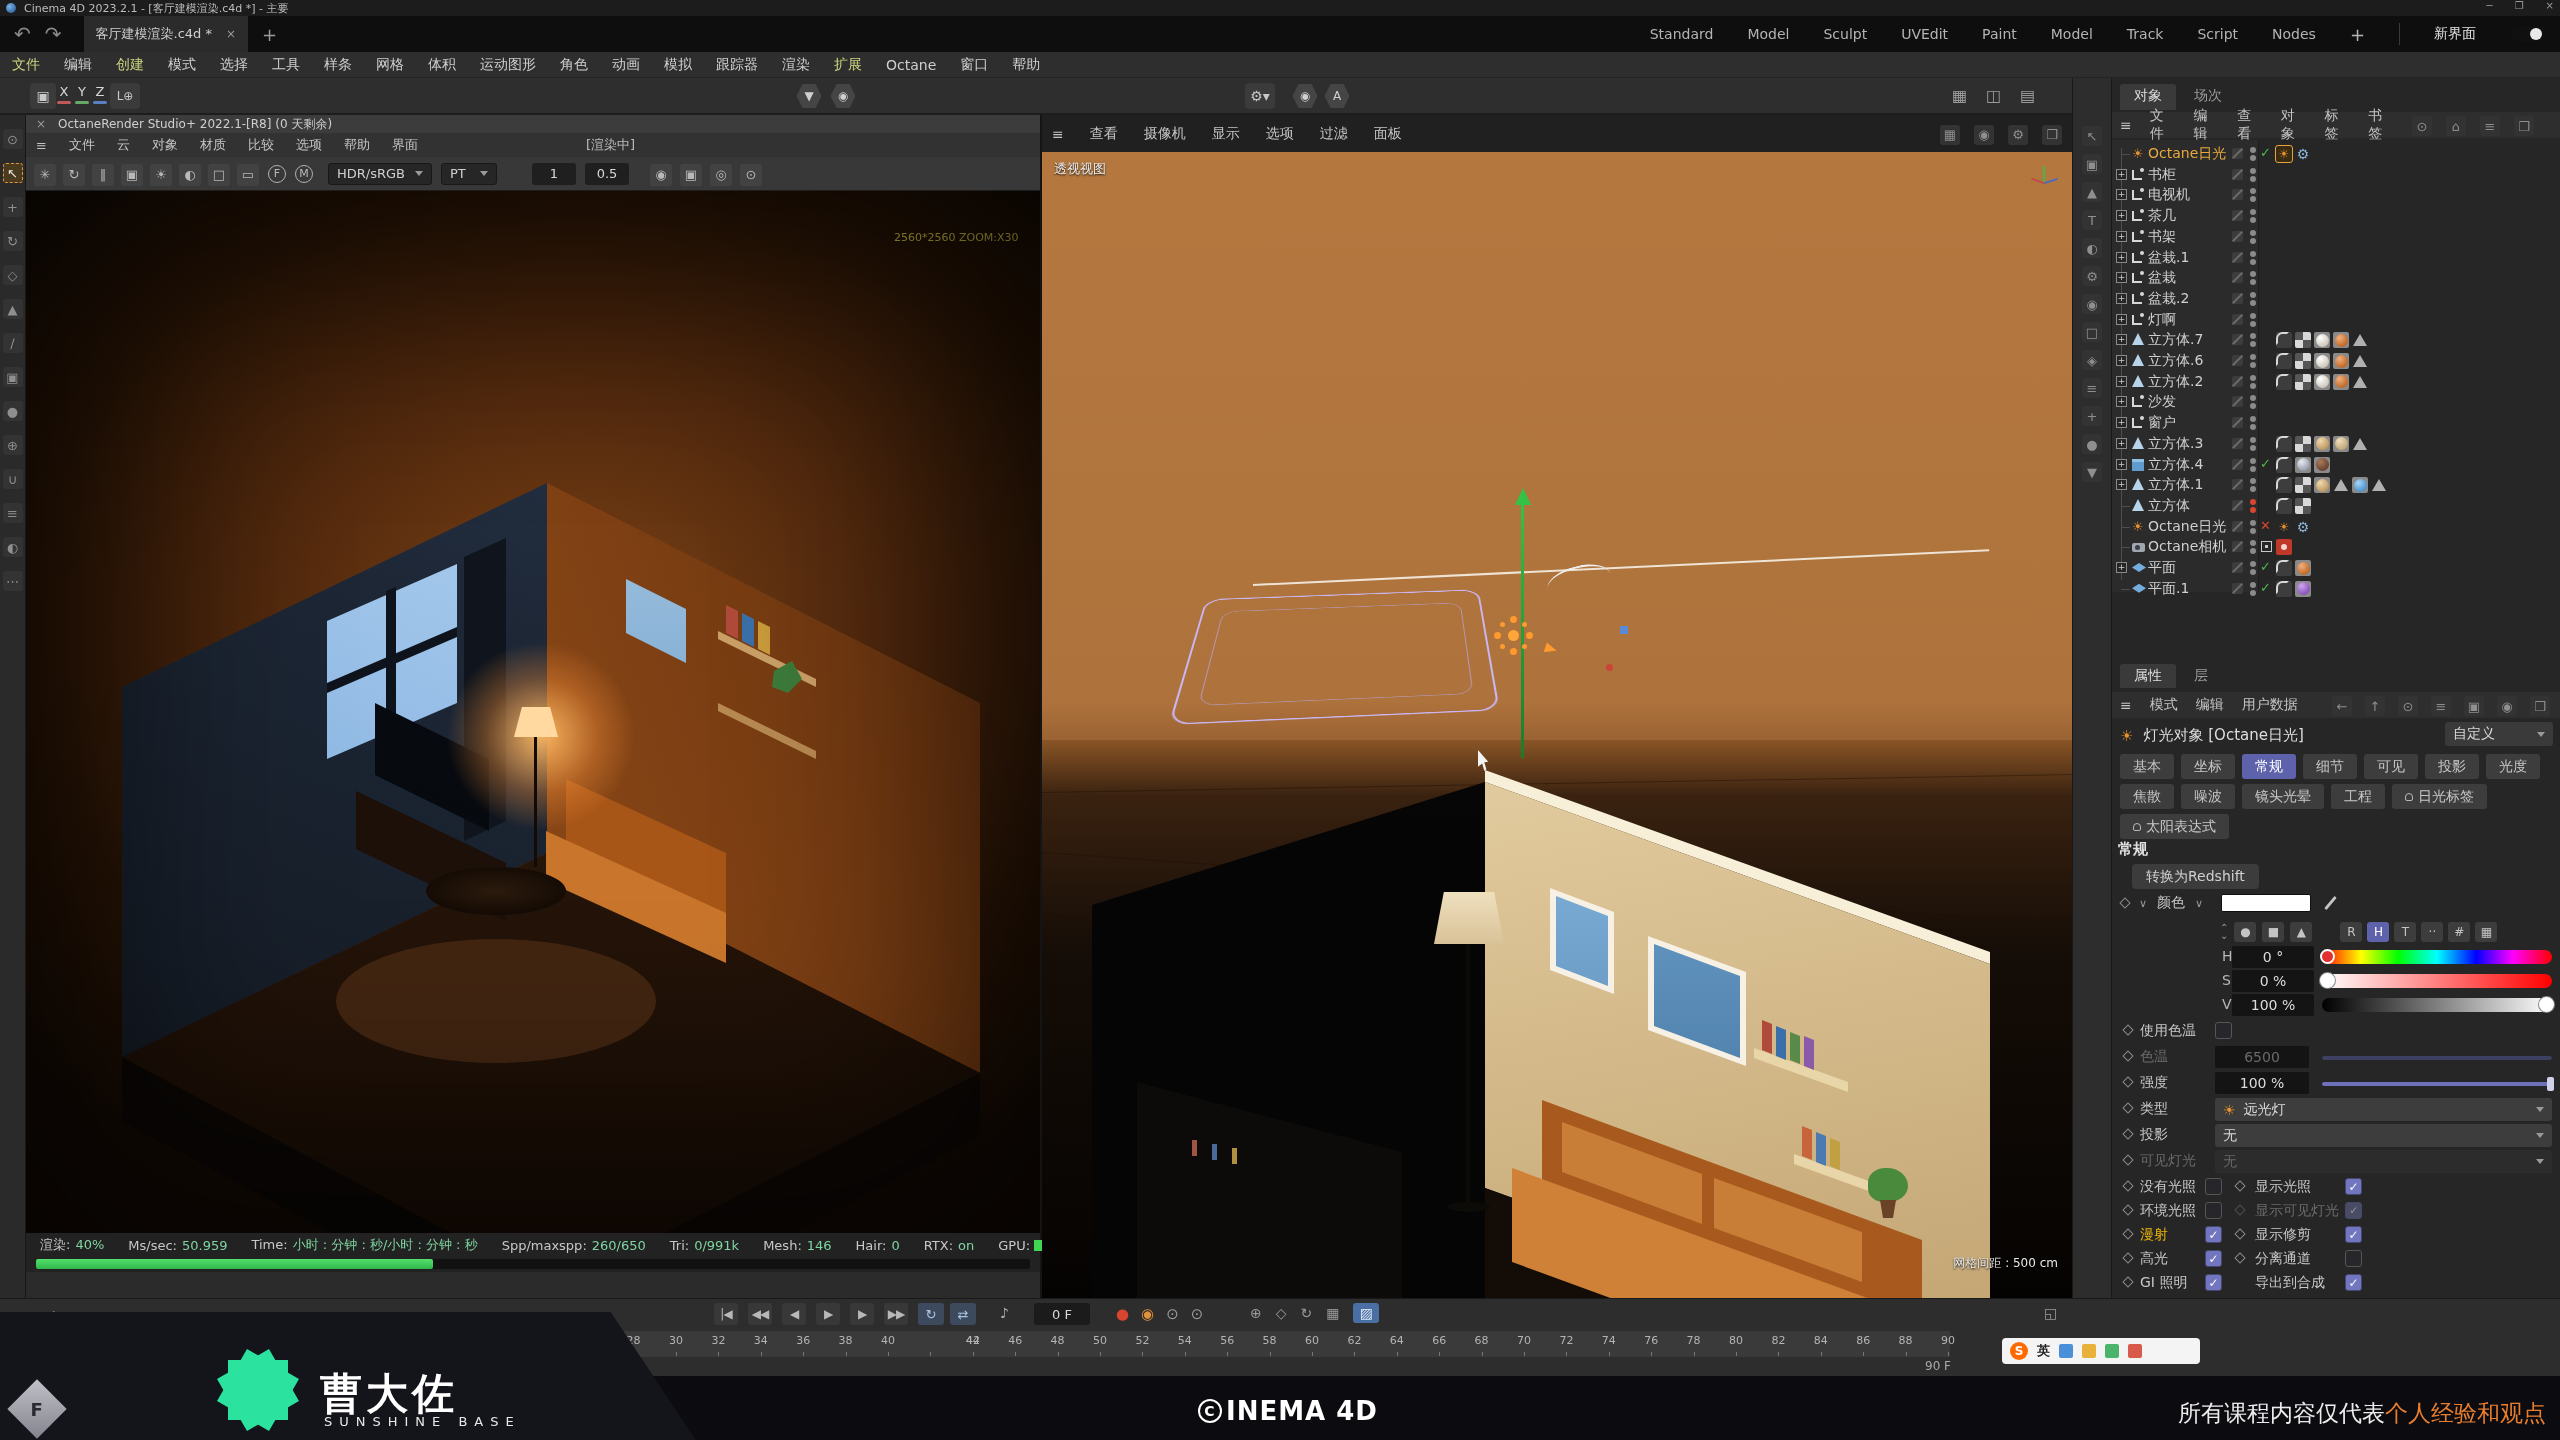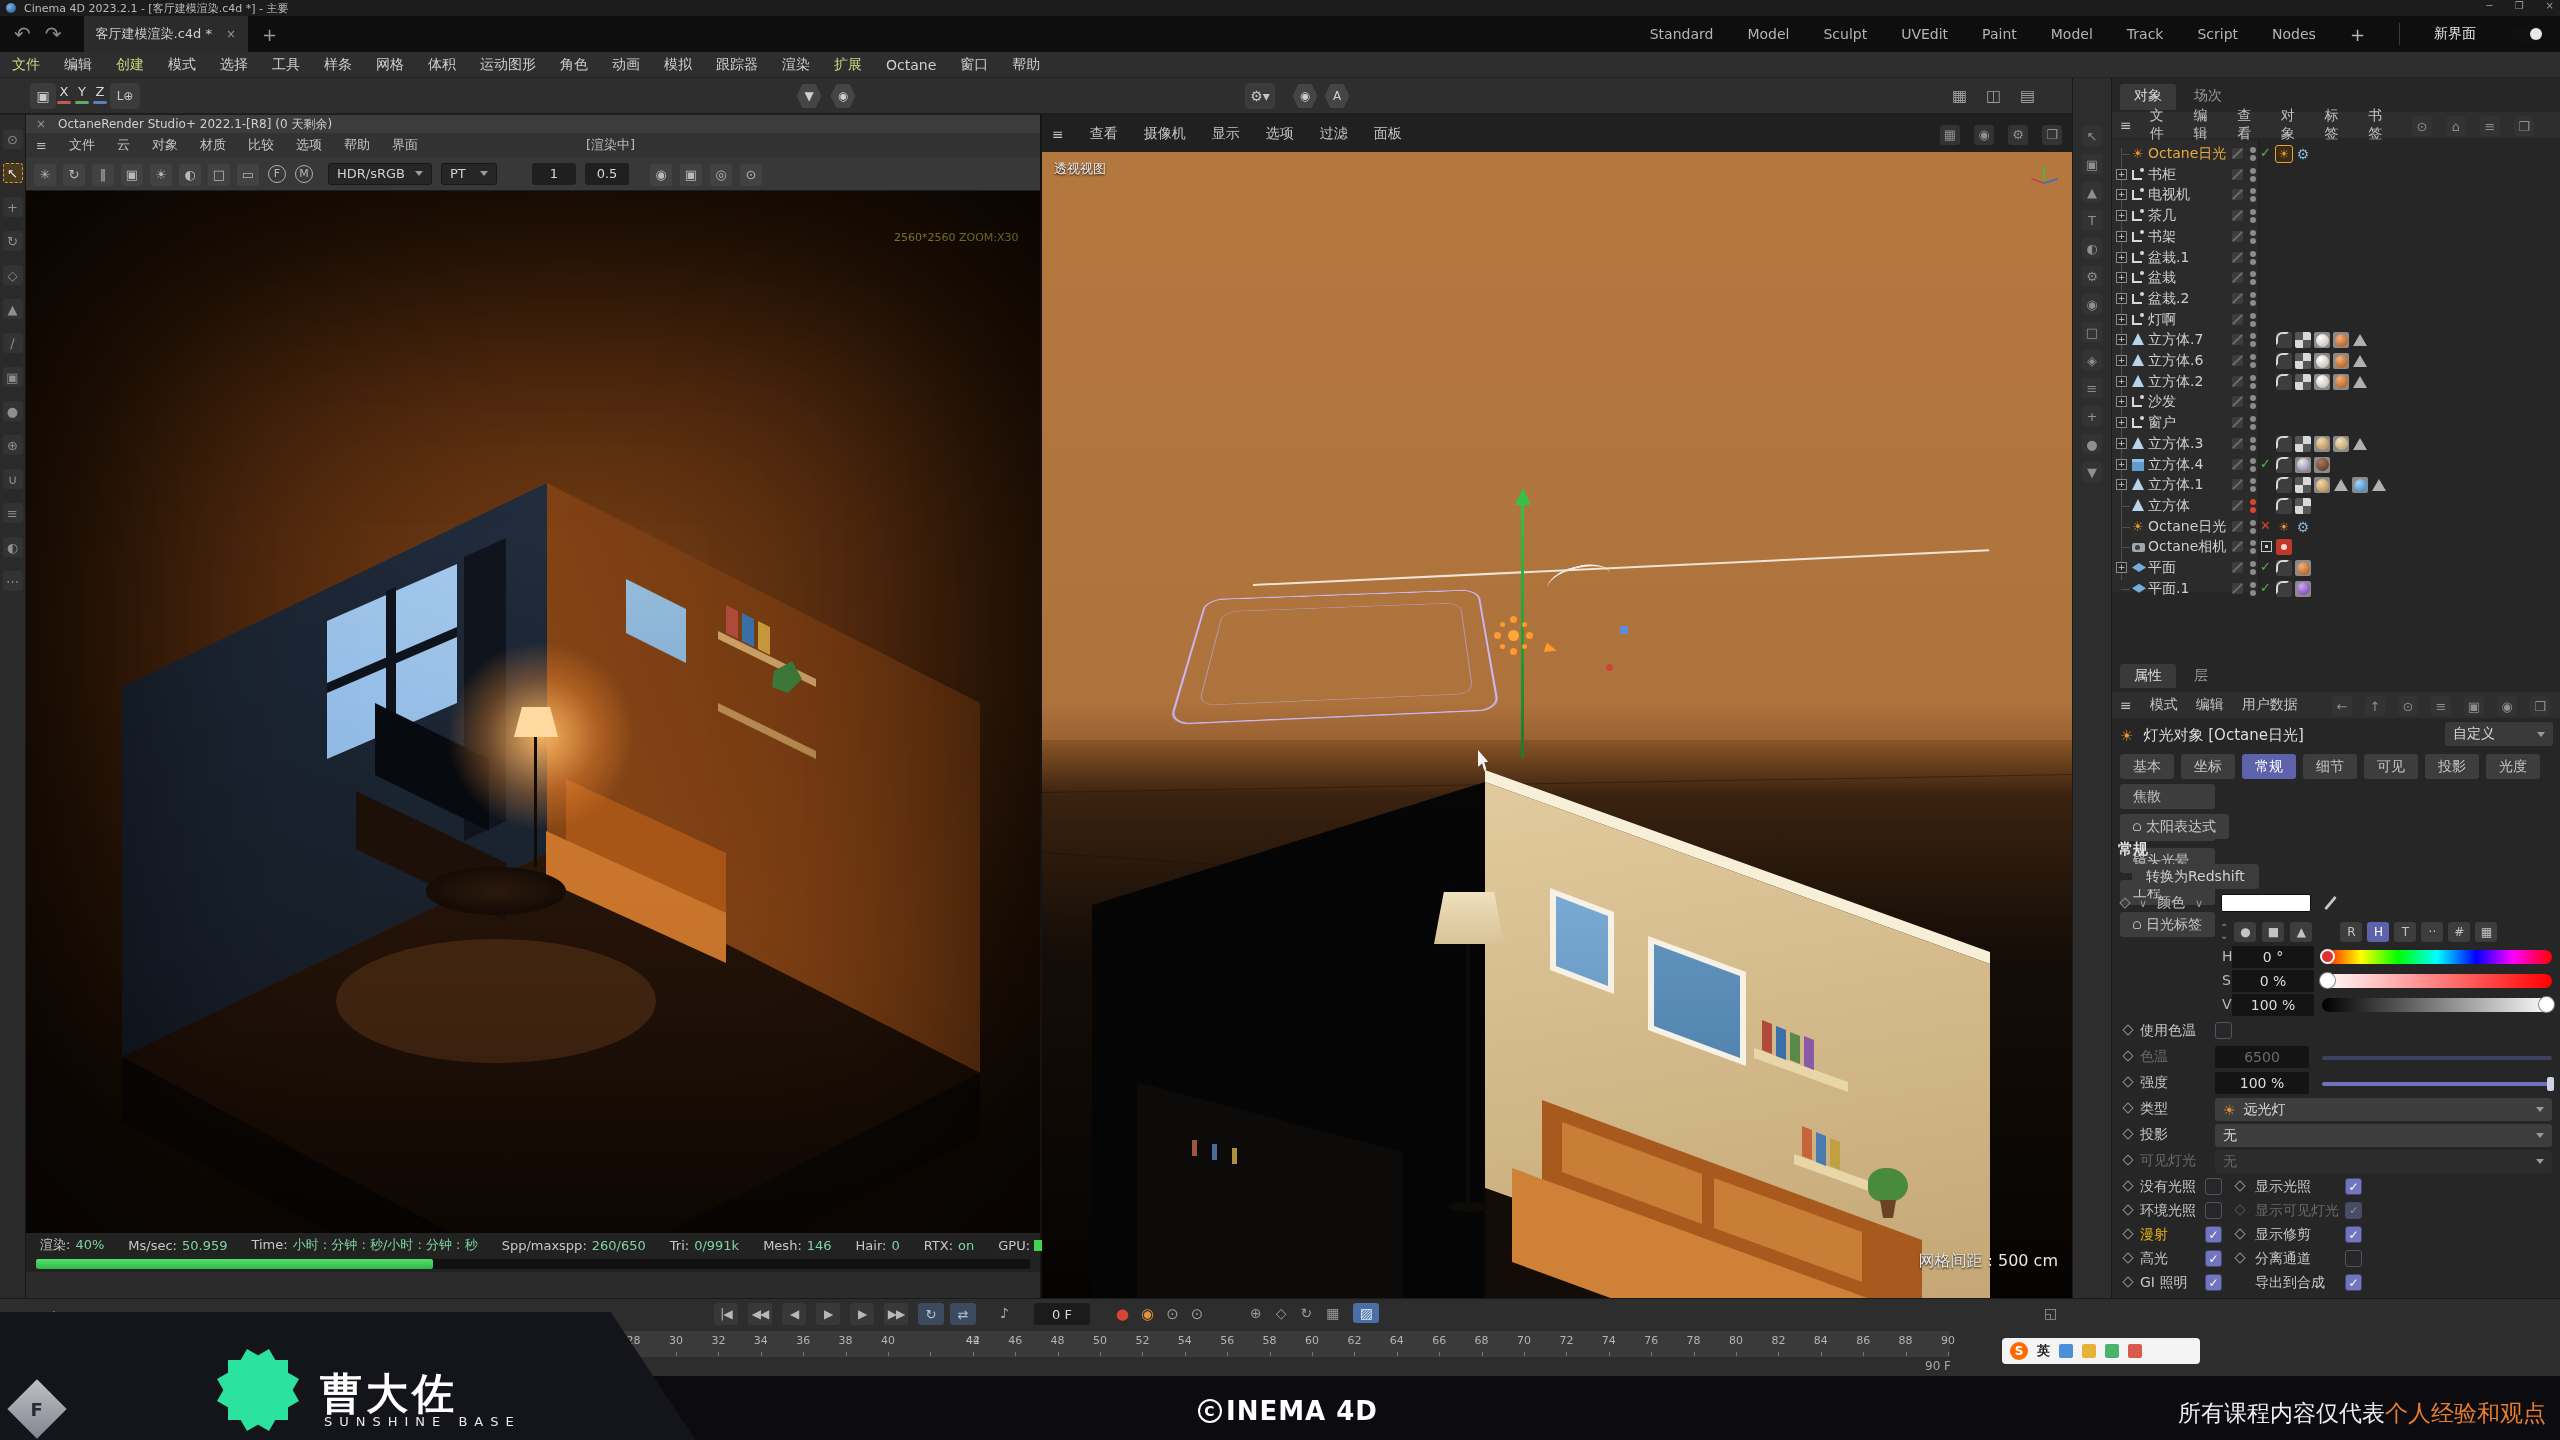--- a/index.html
+++ b/index.html
@@ -67,21 +67,21 @@
   #ow-progress { height:15px; background:#222; position:relative; }
   #ow-progress .track { position:absolute; left:10px; right:10px; top:2px; height:10px; background:#111; border-radius:2px; }
   #ow-progress .fill { position:absolute; left:10px; top:2px; height:10px; width:40%; background:linear-gradient(#55e06c,#2fb84a); border-radius:2px; }
 
   
   #viewport { left:1042px; top:115px; width:1030px; height:1183px; }
   #vp-head { height:37px; background:#202020; display:flex; align-items:center; gap:26px; padding-left:10px; font-size:14px; color:#c4c4c4; position:relative; }
   #vp-head .righticons { position:absolute; right:10px; display:flex; gap:14px; color:#9a9a9a; font-size:14px; }
   #vp-canvas { position:relative; height:1146px; overflow:hidden; background:linear-gradient(180deg,#b4783f 0%, #ae723c 48%, #9c6434 51%); }
   #vp-label { position:absolute; left:12px; top:8px; font-size:13px; color:#f0f0f0; text-shadow:0 1px 2px #000; }
-  #vp-gridlabel { position:absolute; right:14px; bottom:26px; font-size:16px; color:#e8e8e8; text-shadow:0 1px 2px #000; }
+  #vp-gridlabel { position:absolute; right:14px; bottom:26px; font-size:12px; color:#e8e8e8; text-shadow:0 1px 2px #000; }
   .gline { position:absolute; height:1px; background:rgba(30,15,5,.45); transform-origin:left center; }
 
   
   #dock { left:2072px; top:78px; width:40px; height:1222px; background:#2d2d2d; border-left:1px solid #191919; border-right:1px solid #191919; padding-top:40px; }
   #dock .lt { margin:8px auto; }
 
   
   #ompanel { left:2112px; top:78px; width:448px; height:582px; background:#262626; }
   #om-tabs { position:absolute; left:0; top:6px; height:26px; display:flex; gap:4px; padding-left:8px; font-size:14px; }
   #om-tabs .t { padding:3px 14px; color:#9a9a9a; }
@@ -842,21 +842,21 @@
     </div>
   <div class="attabrow" style="top:94px;" id="attab-0">
       <span class="atb">基本</span>
       <span class="atb">坐标</span>
       <span class="atb on">常规</span>
       <span class="atb">细节</span>
       <span class="atb">可见</span>
       <span class="atb">投影</span>
       <span class="atb">光度</span>
     </div>
-  <div class="attabrow" style="top:124px;flex-direction:column;" id="attab-1">
+  <div class="attabrow" style="top:124px;" id="attab-1">
       <span class="atb">焦散</span>
       <span class="atb">噪波</span>
       <span class="atb">镜头光晕</span>
       <span class="atb">工程</span>
       <span class="atb"><span class="bell"></span>日光标签</span>
     </div>
   <div class="attabrow" style="top:154px;" id="attab-2">
       <span class="atb"><span class="bell"></span>太阳表达式</span>
     </div>
   <div id="at-section">常规</div>

